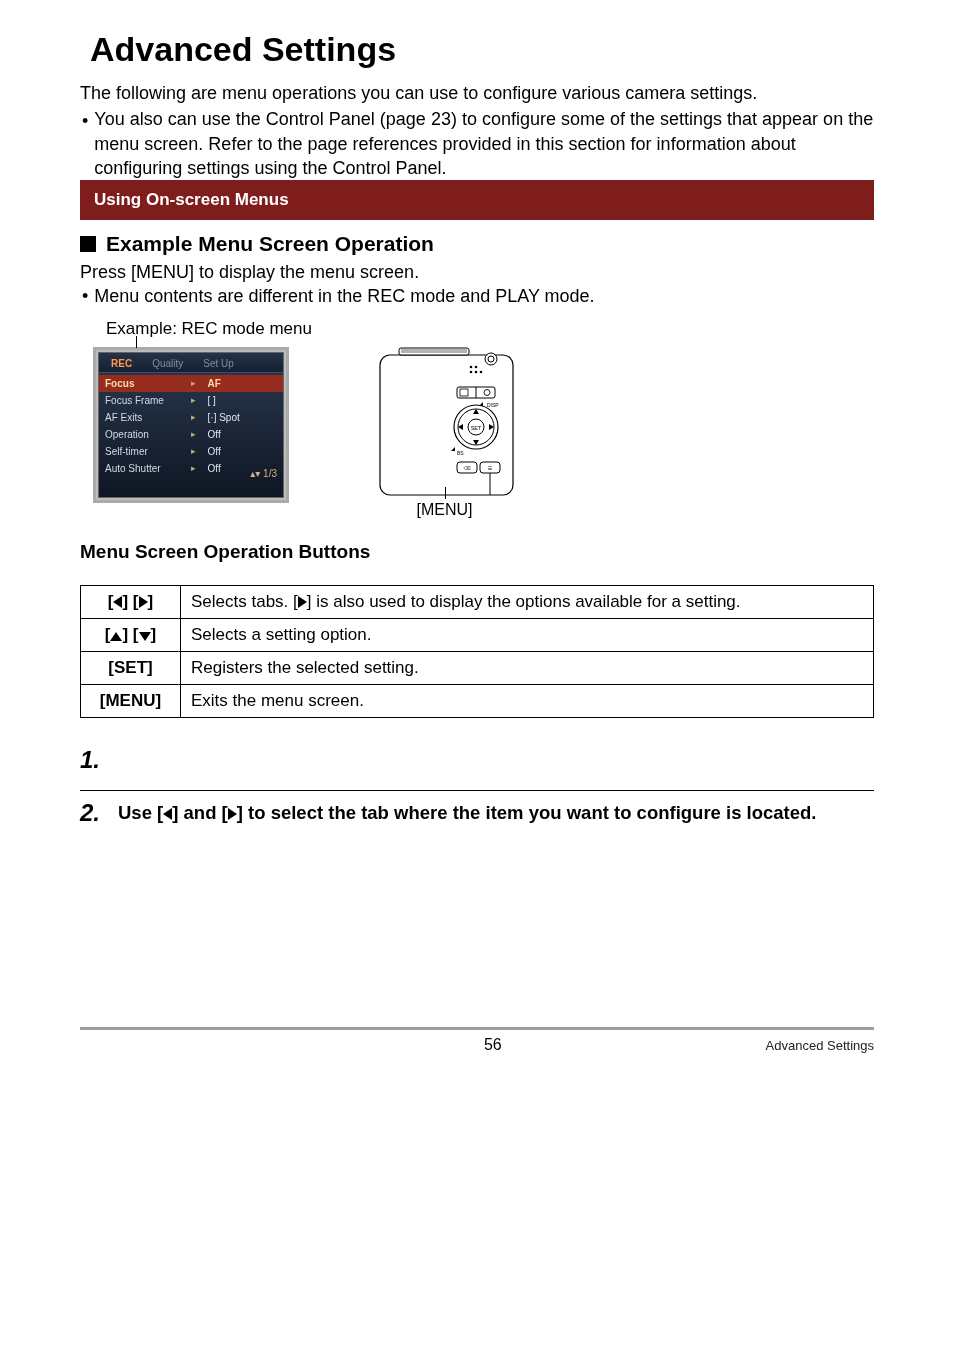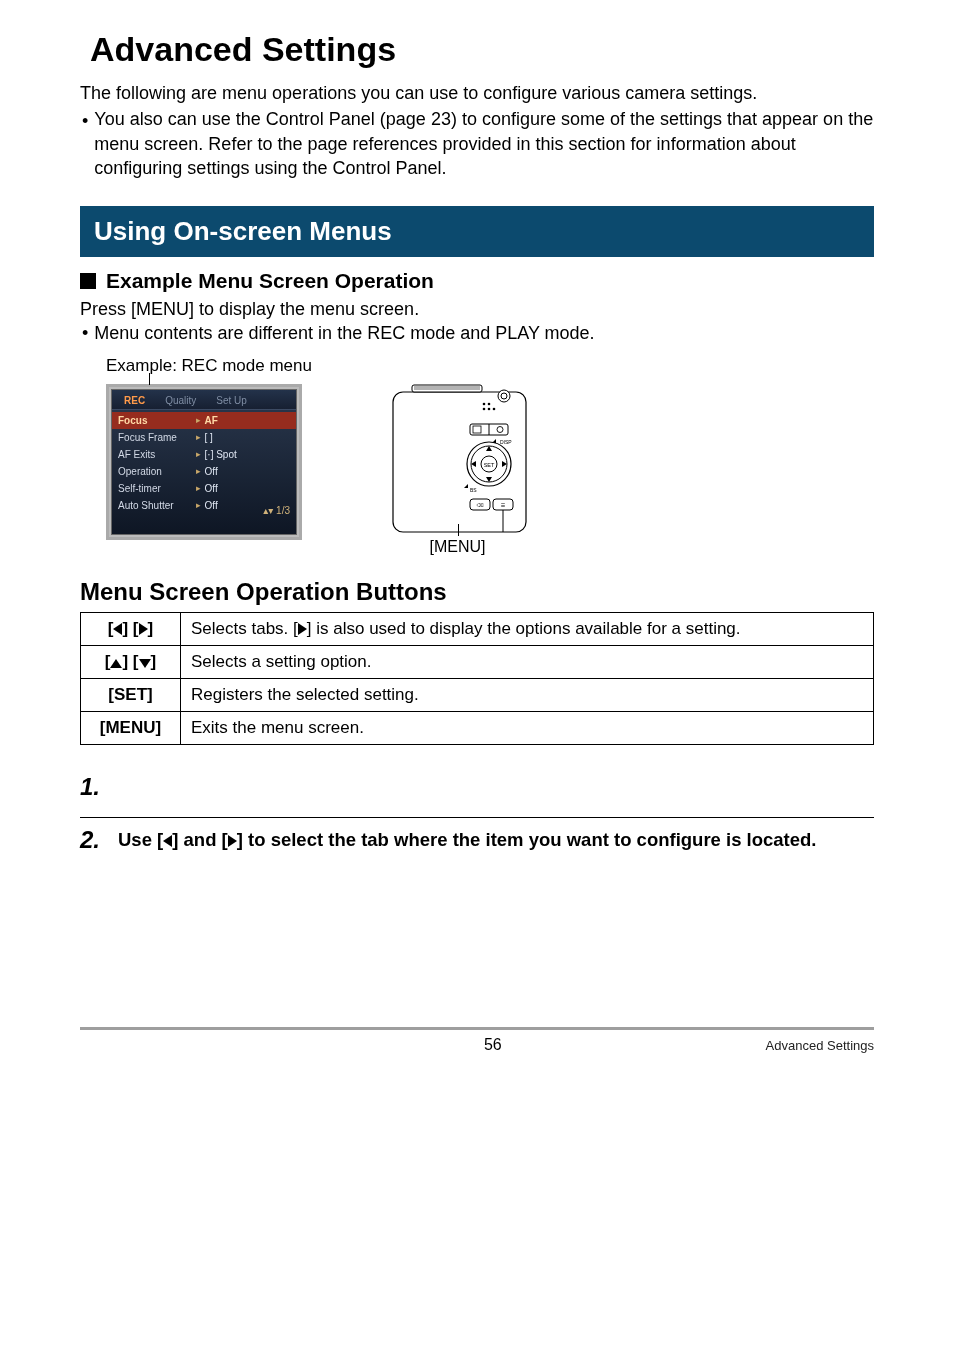--- a/index.html
+++ b/index.html
@@ -34,26 +34,25 @@
     font-size: 18px;
     line-height: 1.35;
     margin-top: 2px;
     padding-left: 2px;
   }
   .intro-bullet .dot {
     flex: 0 0 auto;
     padding-top: 2px;
   }
   .section-header {
-    background: #0c4a6e;
+    background: #7f1d1d;
     color: #fff;
-    font-size: 26px;
+    font-size: 17px;
     font-weight: bold;
     padding: 10px 14px;
-    margin-top: 26px;
     margin-bottom: 12px;
   }
   .subhead {
     font-size: 21px;
     font-weight: bold;
     display: flex;
     align-items: center;
     gap: 10px;
     margin-bottom: 4px;
   }
@@ -75,21 +74,21 @@
     padding-left: 2px;
   }
   .ex-label {
     font-size: 17px;
     margin: 10px 0 4px 26px;
   }
   .example-row {
     display: flex;
     align-items: flex-start;
     gap: 90px;
-    margin-left: 26px;
+    margin-left: 13px;
     margin-top: 4px;
   }
 
   
   .lcd-wrap {
     border: 3px solid #aaa;
     padding: 2px;
     background: #bcbcbc;
     position: relative;
   }
@@ -132,21 +131,21 @@
   }
   .lcd-rows {
     padding: 2px 0 0 0;
   }
   .lcd-row {
     display: flex;
     align-items: center;
     font-size: 10px;
     height: 17px;
     padding: 0 6px;
-    gap: 4px;
+    gap: 12px;
   }
   .lcd-row .lbl { width: 74px; color: #d2d9e6; }
   .lcd-row .arrow { color: #c9a86a; font-size: 9px; }
   .lcd-row .val { color: #dfe6f2; }
   .lcd-row.sel {
     background: #962c1e;
   }
   .lcd-row.sel .lbl, .lcd-row.sel .val { color: #ffd9a6; font-weight: bold; }
   .lcd-footer {
     position: absolute;
@@ -177,24 +176,24 @@
     height: 12px;
     background: #000;
   }
   .camera-svg {
     width: 135px;
     height: 150px;
   }
 
   
   .tbl-title {
-    font-size: 24px;
+    font-size: 19px;
     font-weight: bold;
     margin-top: 22px;
-    margin-bottom: 6px;
+    margin-bottom: 22px;
   }
   table.btable {
     border-collapse: collapse;
     width: 100%;
   }
   table.btable td, table.btable th {
     border: 1px solid #000;
     padding: 6px 10px;
     font-size: 17px;
     vertical-align: middle;

